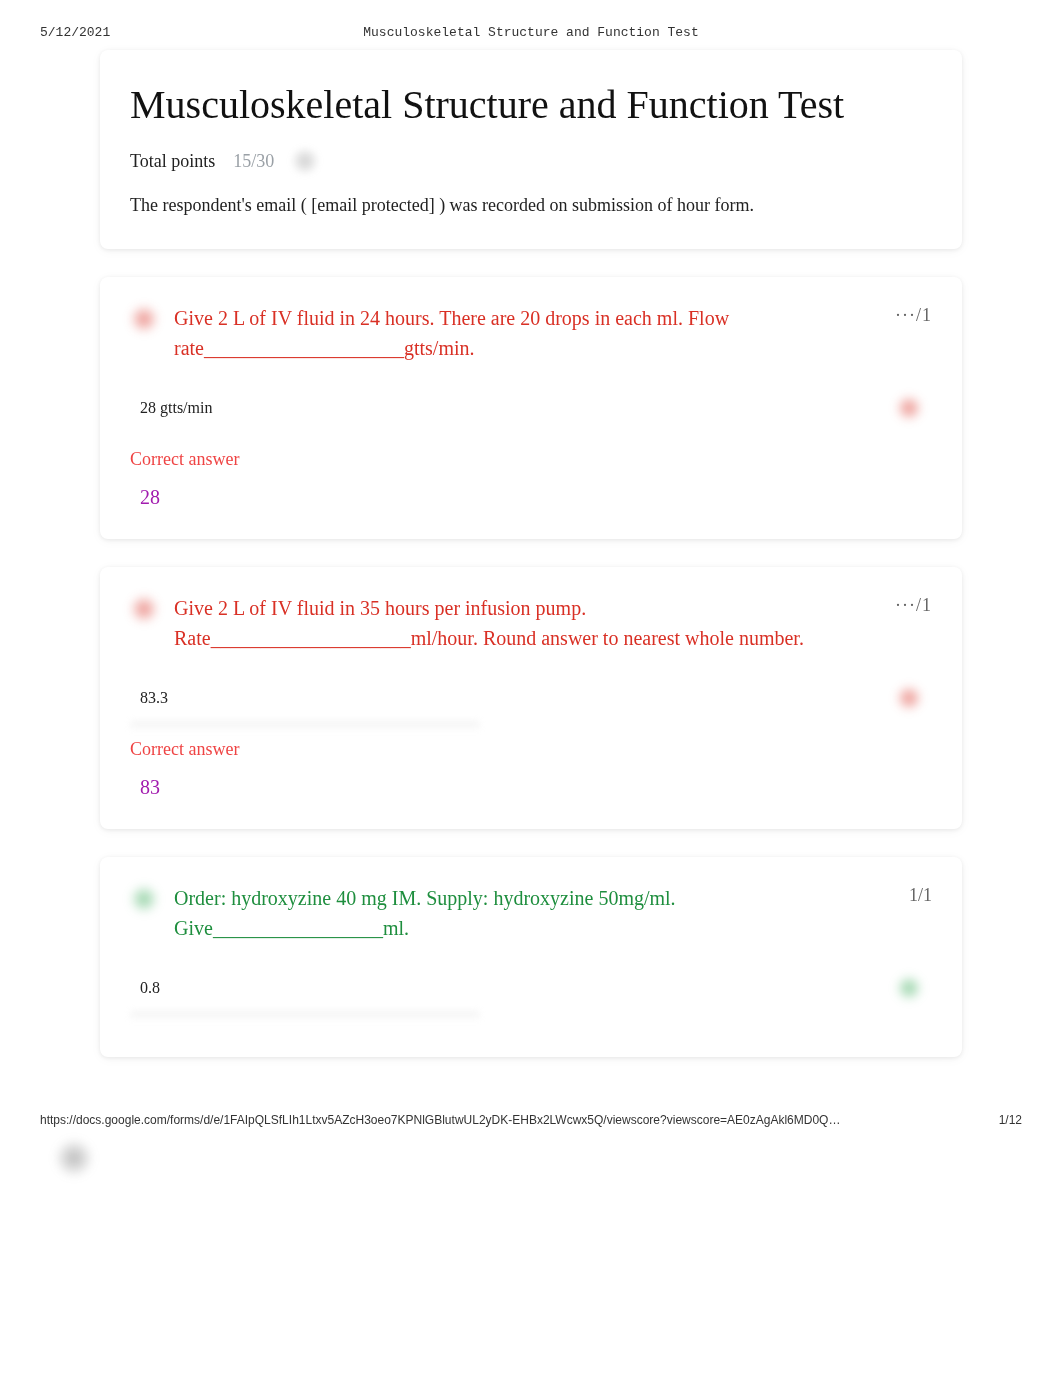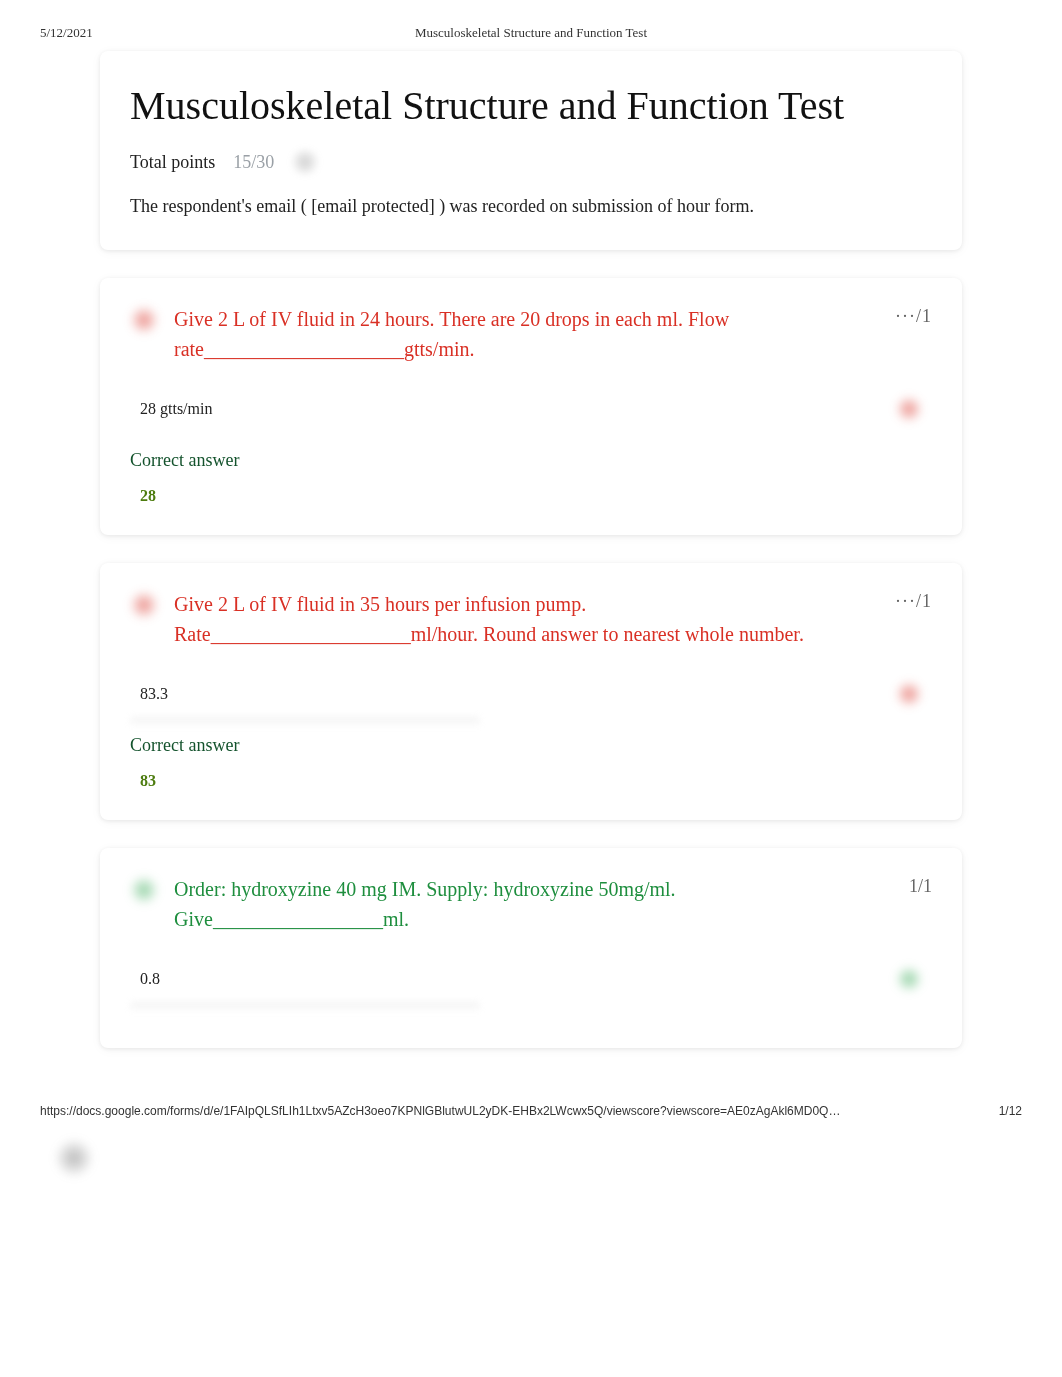--- a/index.html
+++ b/index.html
@@ -12,21 +12,21 @@
       background: #fff;
       width: 1062px;
       position: relative;
     }
     .page-header {
       display: flex;
       justify-content: space-between;
       padding: 25px 40px 10px 40px;
       font-size: 13px;
       color: #333;
-      font-family: Liberation Serif, serif;
+      font-family: Liberation Mono, monospace;
     }
     .page-header-center {
       position: absolute;
       left: 50%;
       transform: translateX(-50%);
     }
     .content-wrap {
       padding: 0 100px 60px 100px;
     }
     .card {
@@ -135,29 +135,28 @@
       filter: blur(4px);
     }
     .answer-blob.wrong {
       background: radial-gradient(circle, rgba(217,48,37,0.55) 0%, rgba(217,48,37,0.1) 60%, transparent 100%);
     }
     .answer-blob.correct {
       background: radial-gradient(circle, rgba(52,168,83,0.55) 0%, rgba(52,168,83,0.1) 60%, transparent 100%);
     }
     .correct-label {
       font-size: 18px;
-      color: #14532d;
+      color: #ef4444;
       margin-bottom: 16px;
       margin-top: 22px;
     }
     .correct-value {
-      font-size: 16px;
-      color: #4d7c0f;
+      font-size: 20px;
+      color: #a21caf;
       padding-left: 10px;
-      font-weight: bold;
     }
     .answer-underline {
       position: relative;
     }
     .answer-underline::after {
       content: "";
       position: absolute;
       left: 0;
       bottom: -14px;
       width: 350px;

